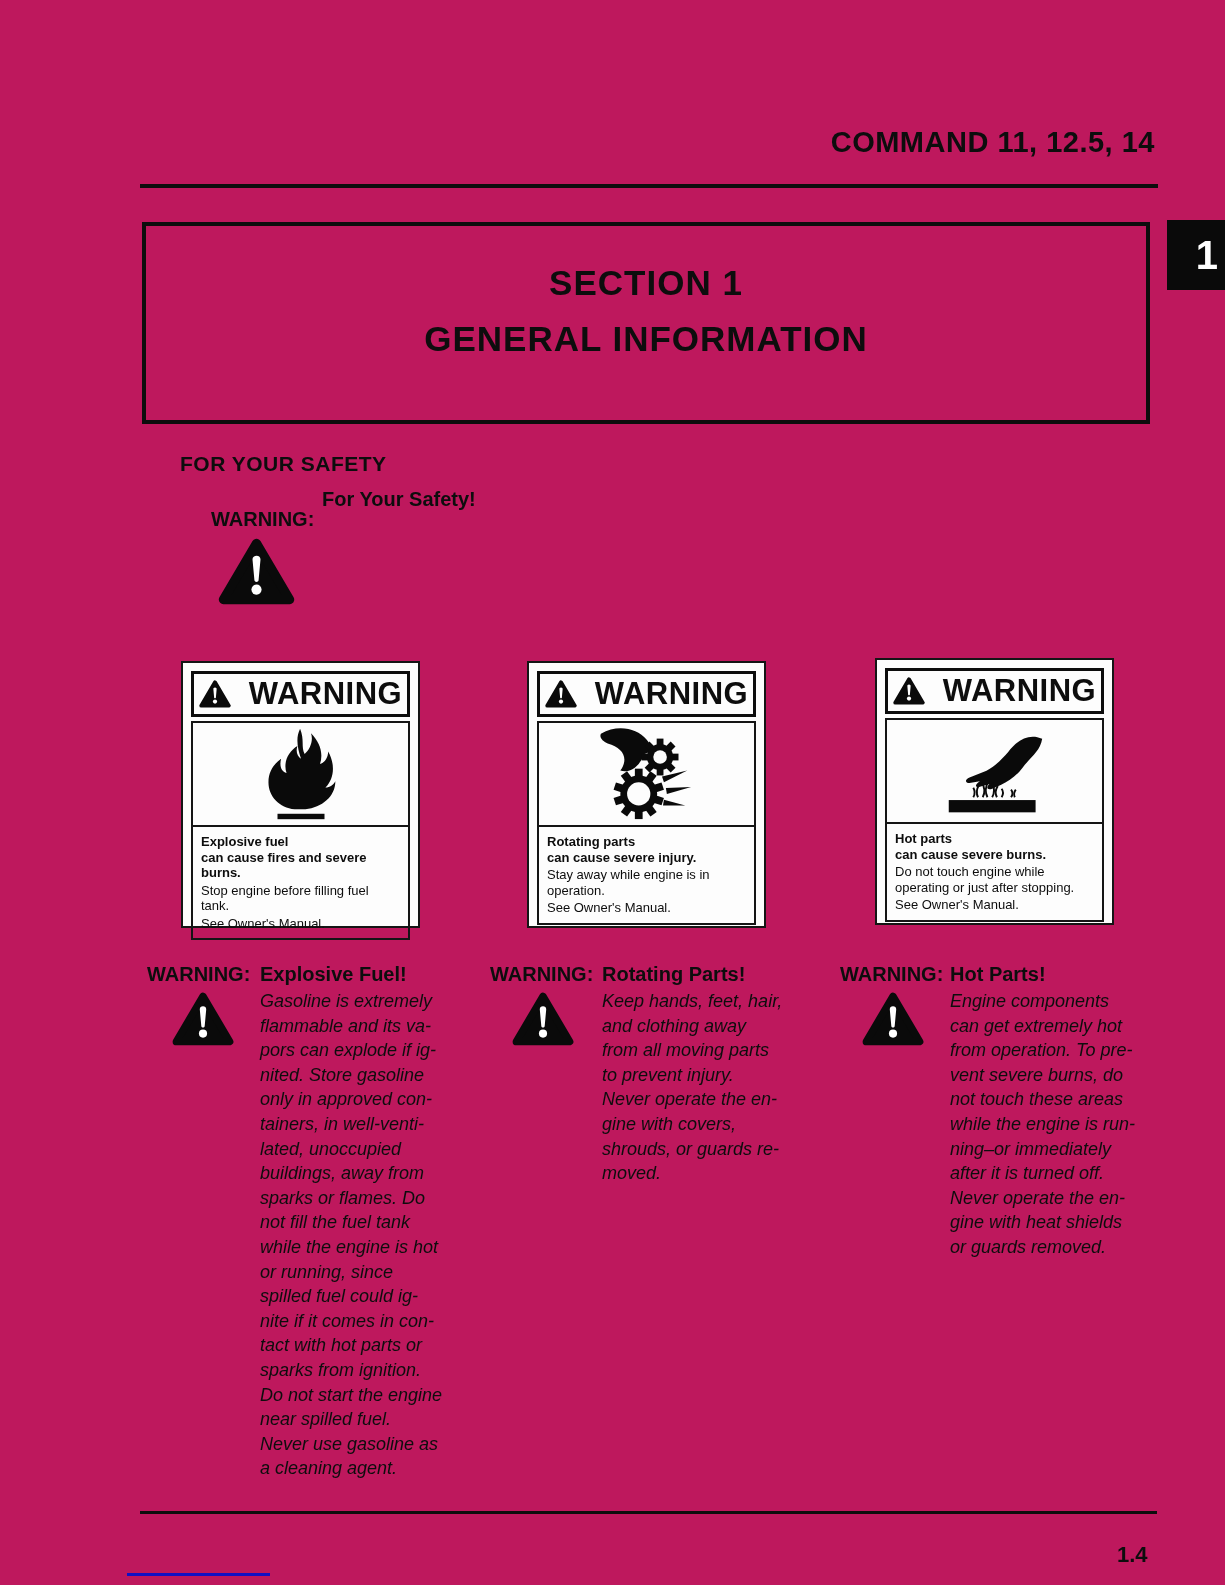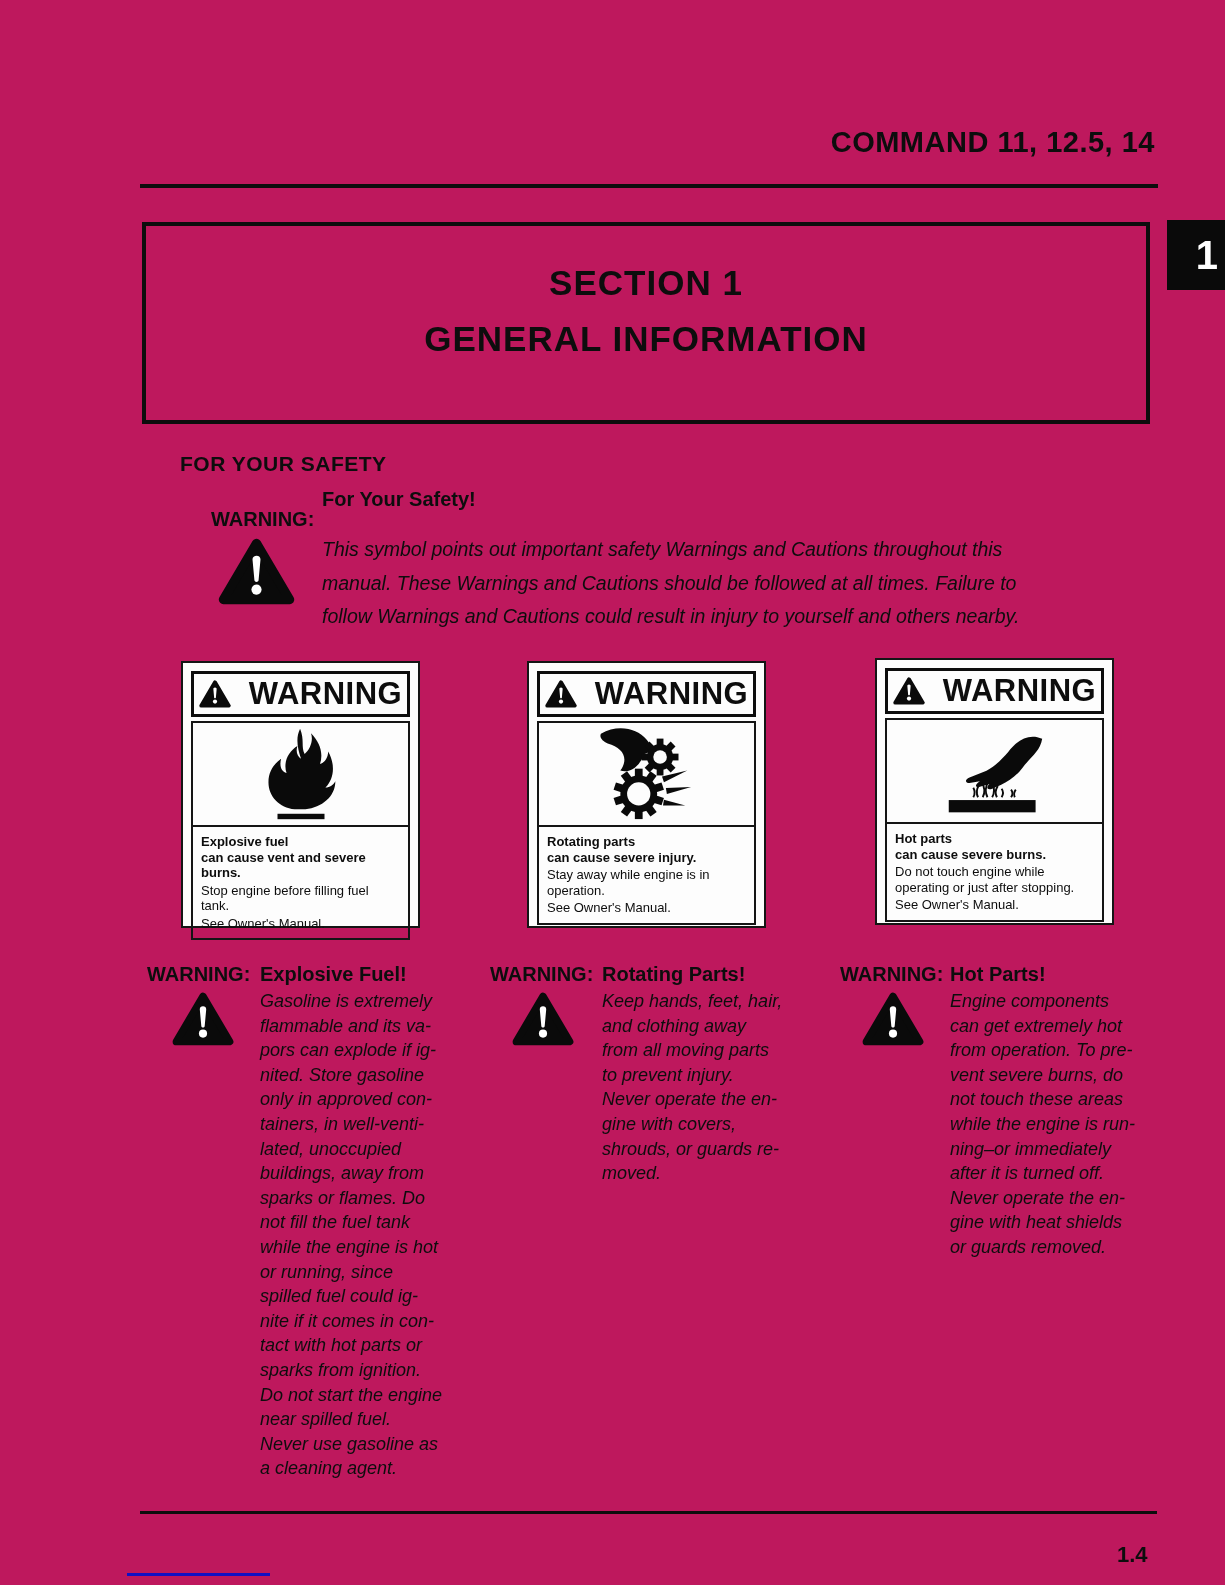--- a/index.html
+++ b/index.html
@@ -164,40 +164,37 @@
     <span>1</span>
   </div>
 
   <div class="abs safety-heading">FOR YOUR SAFETY</div>
 
   <div class="abs w-label" style="top:508px;left:211px;">WARNING:</div>
   <div class="abs w-title" style="top:488px;left:322px;">For Your Safety!</div>
   <svg class="abs tri-svg" style="top:538px;left:218px;" width="77" height="67" viewBox="0 0 100 87">
       <use href="#tri-warn"></use>
     </svg>
-  <div class="abs intro-body">This symbol points out important safety Warnings and Cautions throughout this
-manual. These Warnings and Cautions should be followed at all times. Failure to
-follow Warnings and Cautions could result in injury to yourself and others nearby.</div>
 
   <div class="abs hazard-label" style="left:181px;">
     <div class="banner">
       <svg class="tri-svg" width="32" height="28" viewBox="0 0 100 87">
           <use href="#tri-warn"></use>
         </svg>
       <span class="banner-text">WARNING</span>
     </div>
     <div class="label-main">
       <div class="pictogram">
         <svg width="80" height="94" viewBox="0 0 86 104">
             <use href="#flame"></use>
           </svg>
       </div>
       <div class="label-text">
         <div class="hazard-bold">Explosive fuel
-can cause vent and severe
+can cause fires and severe
 burns.</div>
         <div class="hazard-note">Stop engine before filling fuel tank.</div>
         <div class="hazard-note">See Owner's Manual.</div>
       </div>
     </div>
   </div>
 
   <div class="abs hazard-label" style="left:527px;">
     <div class="banner">
       <svg class="tri-svg" width="32" height="28" viewBox="0 0 100 87">

